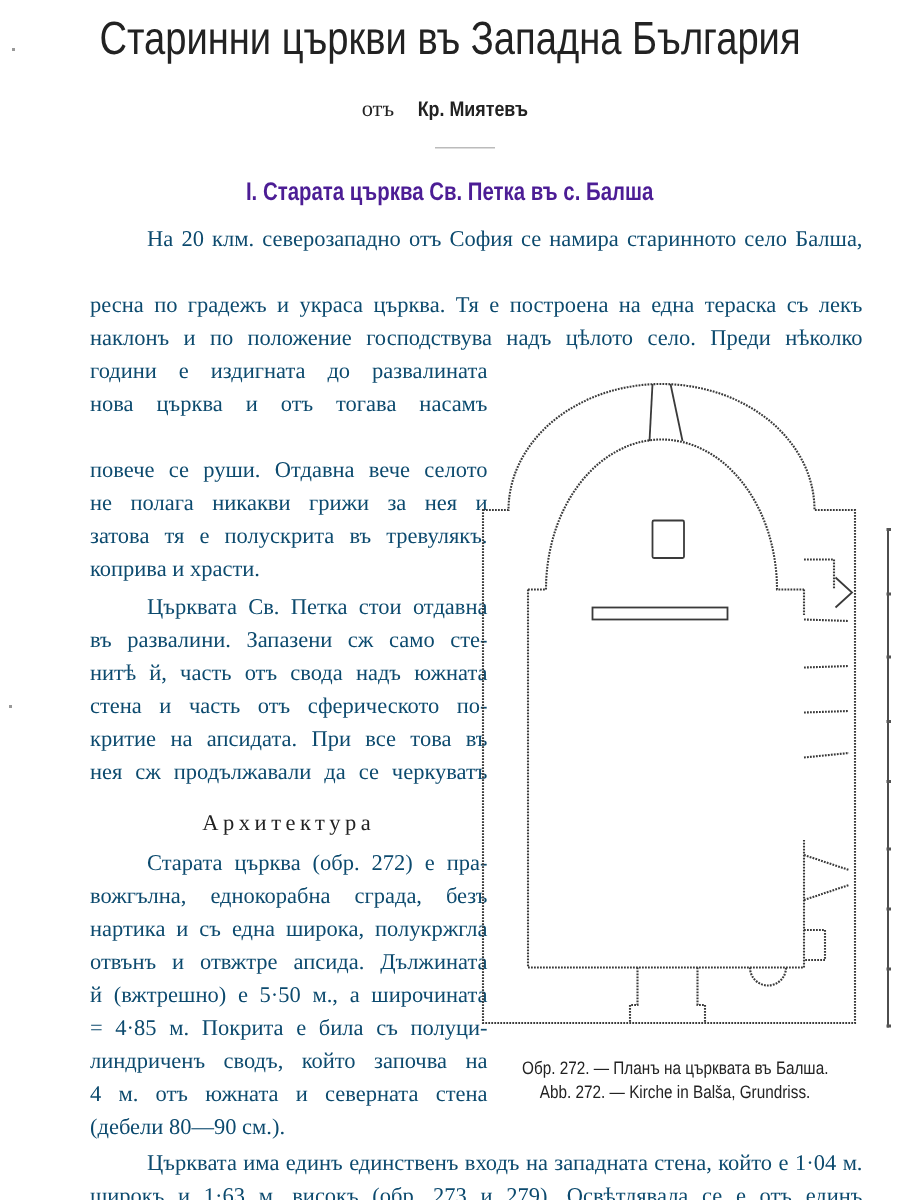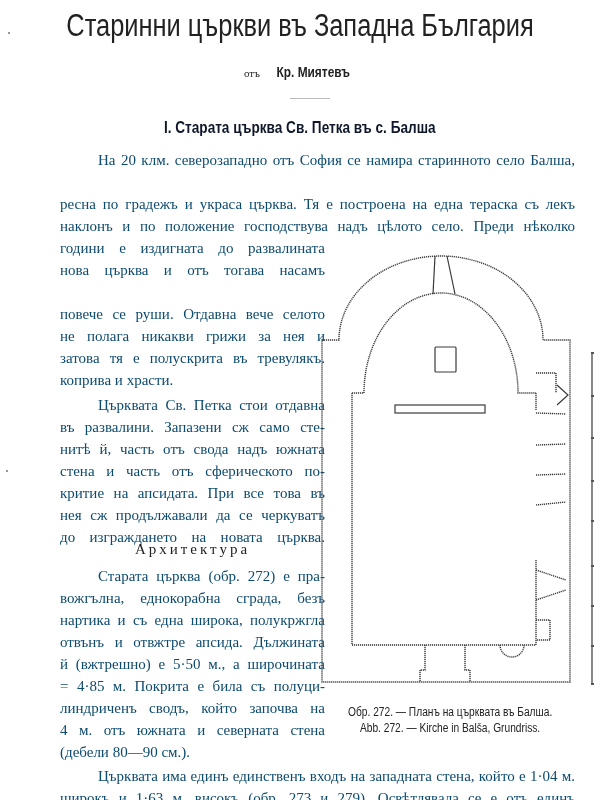--- a/index.html
+++ b/index.html
@@ -3,25 +3,25 @@
 <meta charset="utf-8">
 <style>
   html, body { margin: 0; padding: 0; background: #ffffff; }
   body { width: 600px; height: 800px; position: relative; overflow: hidden;
          font-family: "Liberation Serif", "DejaVu Serif", serif; color: #1c1c1c; }
   .page { position: absolute; left: 0; top: 0; width: 496px; height: 800px; }
   .title { position: absolute; left: 0; width: 600px; top: 8px; text-align: center;
            font-family: "Liberation Sans Narrow", "Liberation Sans", sans-serif;
            font-size: 31px; letter-spacing: 0px; transform: scaleX(0.82); transform-origin: center; color:#222; }
   .byline { position: absolute; left: 0; width: 600px; top: 64px; text-align: center; font-size: 15px; color:#222; }
-  .byline .by { font-size: 11px; margin-right: 6px; }
+  .byline .by { font-size: 15px; margin-right: 6px; }
   .byline .author { font-family: "Liberation Sans", sans-serif; font-weight: bold; font-size: 14px; transform: scaleX(0.85); display:inline-block; }
   .rule { position: absolute; left: 290px; top: 98px; width: 40px; height: 1px; background: #bbb; }
   .section-title { position: absolute; left: 0; width: 600px; top: 118px; text-align: center;
-                   font-family: "Liberation Sans", sans-serif; font-weight: bold; font-size: 17px; color:#0f172a; }
+                   font-family: "Liberation Sans", sans-serif; font-weight: bold; font-size: 17px; color:#4c1d95; }
   .section-title span { display: inline-block; transform: scaleX(0.8); }
   .line { position: absolute; font-size: 15px; white-space: nowrap; line-height: 20px; color:#0c4a6e; }
   .full { left: 60px; width: 515px; text-align: justify; text-align-last: justify; }
   .col { left: 60px; width: 265px; text-align: justify; text-align-last: justify; }
   .last { text-align-last: left; }
   .indent { padding-left: 38px; box-sizing: border-box; }
   .subhead { position: absolute; left: 60px; width: 265px; top: 541px; text-align: center; font-size: 15px; letter-spacing: 3px; color:#222; }
   .caption { position: absolute; left: 300px; width: 300px; text-align: center; font-size: 12px; color:#222; font-family: "Liberation Sans", sans-serif; }
   .caption span { display:inline-block; transform: scaleX(0.85); }
   .plan { position: absolute; left: 300px; top: 230px; width: 300px; height: 470px; }
@@ -55,21 +55,20 @@
   <div class="line col" style="top:326px">не полага никакви грижи за нея и</div>
   <div class="line col" style="top:348px">затова тя е полускрита въ тревулякъ.</div>
   <div class="line col last" style="top:370px">коприва и храсти.</div>
 
   <div class="line col indent" style="top:395px">Църквата Св. Петка стои отдавна</div>
   <div class="line col" style="top:417px">въ развалини. Запазени сж само сте-</div>
   <div class="line col" style="top:439px">нитѣ й, часть отъ свода надъ южната</div>
   <div class="line col" style="top:461px">стена и часть отъ сферическото по-</div>
   <div class="line col" style="top:483px">критие на апсидата. При все това въ</div>
   <div class="line col" style="top:505px">нея сж продължавали да се черкуватъ</div>
-  <div class="line col" style="top:527px">до изграждането на новата църква.</div>
 
   <div class="subhead">Архитектура</div>
 
   <div class="line col indent" style="top:566px">Старата църква (обр. 272) е пра-</div>
   <div class="line col" style="top:588px">вожгълна, еднокорабна сграда, безъ</div>
   <div class="line col" style="top:610px">нартика и съ една широка, полукржгла</div>
   <div class="line col" style="top:632px">отвънъ и отвжтре апсида. Дължината</div>
   <div class="line col" style="top:654px">й (вжтрешно) е 5·50 м., а широчината</div>
   <div class="line col" style="top:676px">= 4·85 м. Покрита е била съ полуци-</div>
   <div class="line col" style="top:698px">линдриченъ сводъ, който започва на</div>

